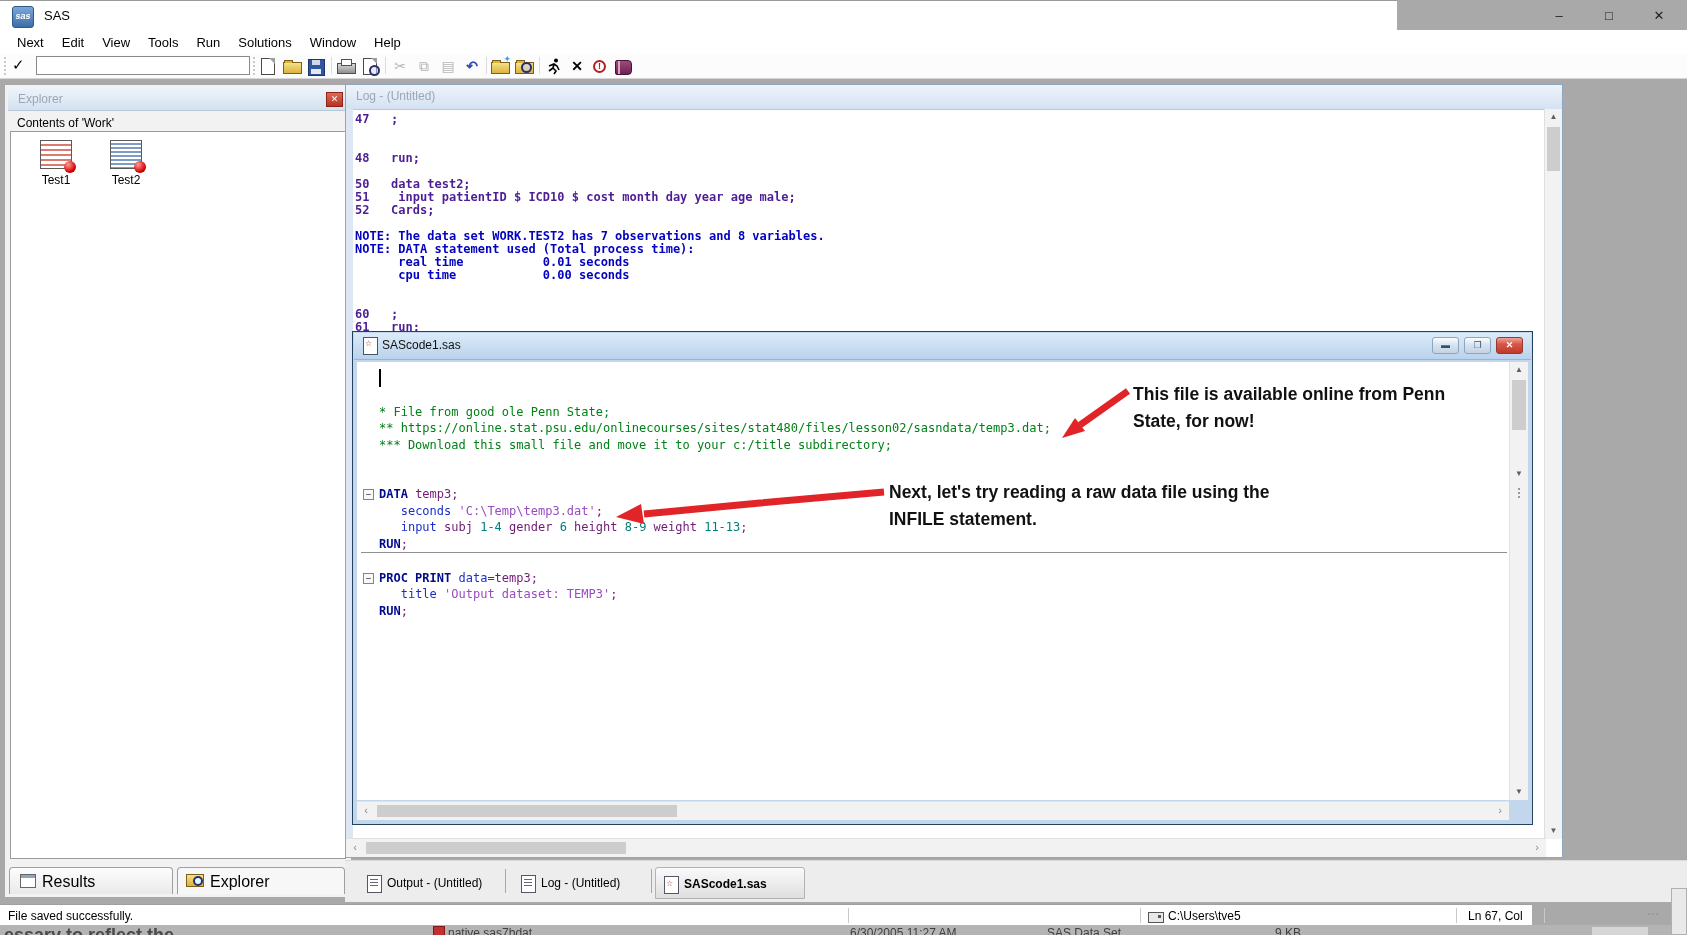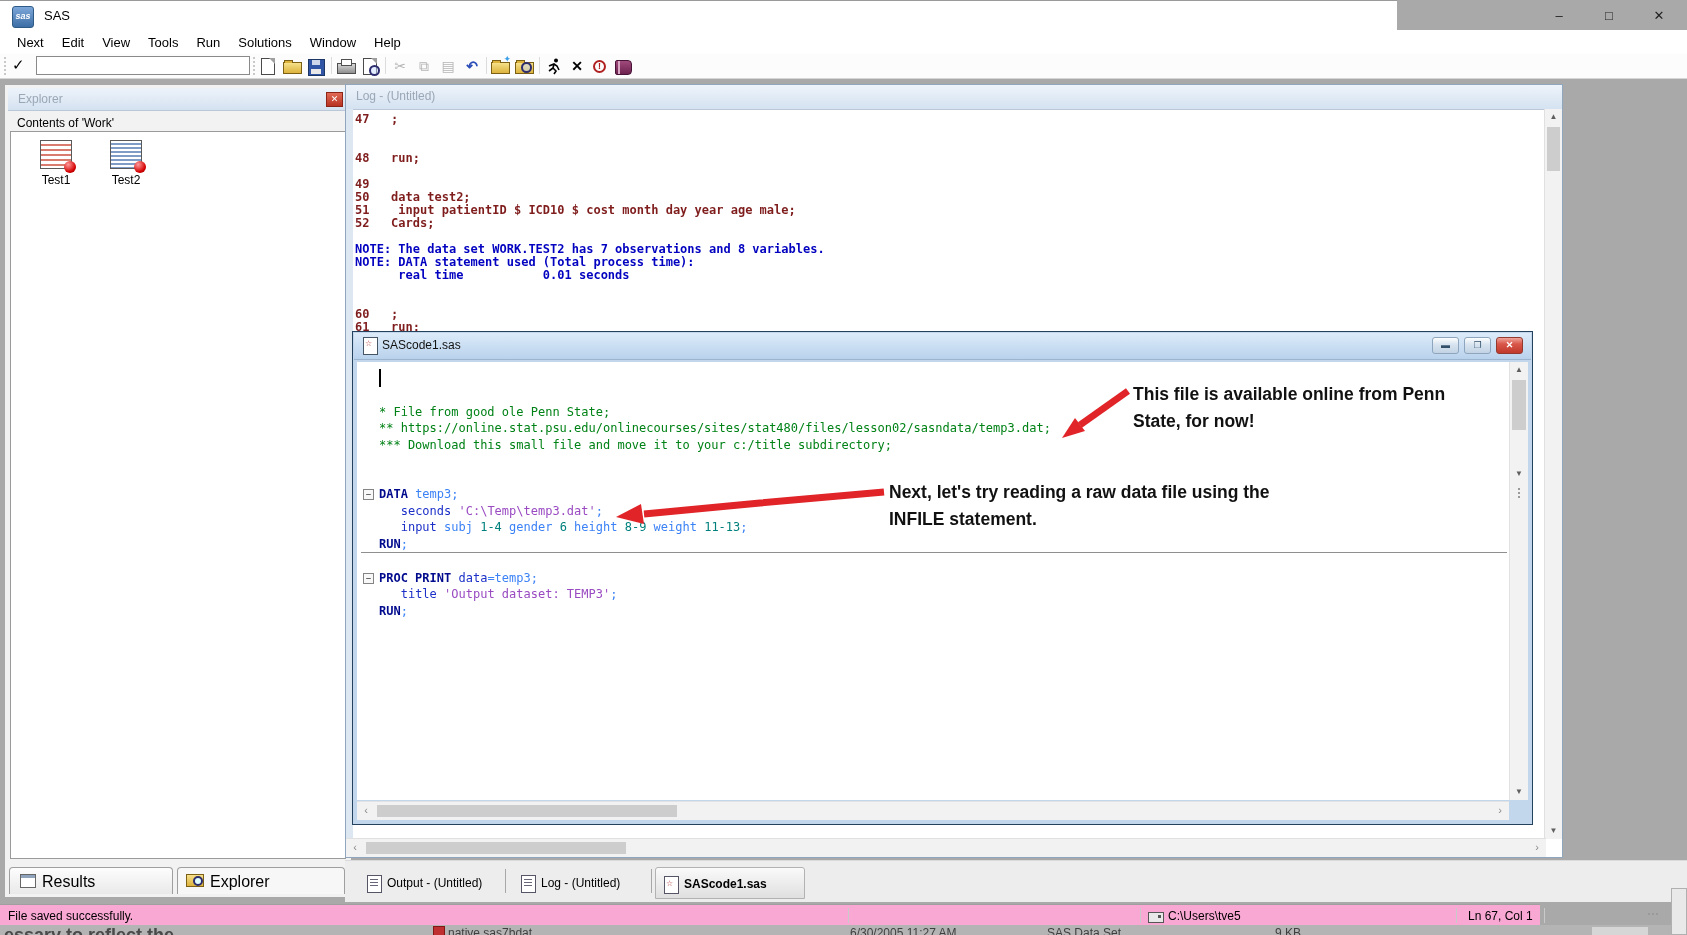--- a/index.html
+++ b/index.html
@@ -64,21 +64,21 @@
   .ti-results:before{content:"";position:absolute;left:0;top:0;width:100%;height:3px;background:#8fa3bd;}
   .ti-expfold{position:absolute;left:8px;top:6px;width:16px;height:11px;background:linear-gradient(#f6e08a,#dcb33c);border:1px solid #7c6016;}
   .ti-expfold:after{content:"";position:absolute;right:0;bottom:0;width:6px;height:6px;border:2px solid #2c2c6e;border-radius:50%;background:#dff;}
 
   
   .logwin{left:345px;top:84px;width:1218px;height:774px;background:#fff;border:1px solid #8fa6bd;box-sizing:border-box;}
   .log-title{left:0;top:0;width:100%;height:24px;}
   .log-margin{left:0;top:24px;width:7px;height:730px;background:#dde7f2;}
   .log-pre{left:9px;top:28px;right:20px;height:330px;font-family:"DejaVu Sans Mono",monospace;font-size:12px;font-weight:bold;line-height:13px;}
   .log-line{white-space:pre;}
-  .src{color:#7f1d1d;} .note{color:#0202c0;}
+  .src{color:#4c1d95;} .note{color:#0202c0;}
   
   .vsb{width:17px;background:#f2f2f2;border-left:1px solid #e0e0e0;}
   .hsb{height:18px;background:#f2f2f2;border-top:1px solid #e0e0e0;}
   .sb-btn{position:absolute;width:17px;height:16px;color:#5f5f5f;font-size:8px;text-align:center;line-height:16px;}
   .sb-hbtn{position:absolute;width:18px;height:18px;color:#8a8a8a;font-size:11px;text-align:center;line-height:17px;}
   .sb-thumb{position:absolute;background:#cdcdcd;}
   .log-vsb{right:0;top:24px;height:730px;}
   .log-hsb{left:0;bottom:0;width:1200px;}
   .grip3{position:absolute;width:2px;height:2px;background:#9a9a9a;box-shadow:0 4px #9a9a9a,0 8px #9a9a9a;}
 
@@ -88,21 +88,21 @@
   .code-title .t{position:absolute;left:28px;top:5px;font-size:12px;color:#111;}
   .i-editor{position:absolute;left:9px;top:4px;width:13px;height:16px;background:#fff;border:1px solid #456;}
   .i-editor:before{content:"☆";position:absolute;left:1px;top:2px;font-size:8px;color:#b03030;line-height:8px;}
   .wbtn{position:absolute;top:4px;width:27px;height:17px;border:1px solid #8ea6bd;border-radius:3px;box-sizing:border-box;
         background:linear-gradient(#fdfefe,#d7e3ef 45%,#c3d3e4);color:#33506b;font-size:9px;text-align:center;line-height:15px;}
   .wbtn.close{background:linear-gradient(#f0a49b,#d9574a 40%,#c0392b);border-color:#93392e;color:#fff;font-weight:bold;}
   .code-content{left:4px;top:30px;width:1152px;height:438px;background:#fff;}
   .code-pre{position:absolute;left:4px;top:6px;right:2px;font-family:"DejaVu Sans Mono",monospace;font-size:12px;line-height:16.5px;}
   .code-line{position:relative;white-space:pre;padding-left:18px;min-height:16.5px;}
   .code-line.divider{border-bottom:1px solid #8f8f8f;}
-  .plain{color:#3b82f6;} .comment{color:#008216;} .step{color:#000a8c;font-weight:bold;}
+  .plain{color:#701a75;} .comment{color:#008216;} .step{color:#000a8c;font-weight:bold;}
   .stmt{color:#1c30c8;} .str{color:#9a4bc2;} .num{color:#00807c;}
   .foldbox{position:absolute;left:2px;top:3px;width:11px;height:11px;border:1px solid #848484;background:#f8f8f8;
            font-size:9px;line-height:9px;text-align:center;color:#333;box-sizing:border-box;}
   .caret{display:inline-block;width:2px;height:18px;background:#000;vertical-align:text-top;}
   .code-vsb{right:4px;top:30px;width:18px;height:438px;background:#f2f2f2;border-left:1px solid #e2e2e2;}
   .code-hsb{left:4px;bottom:4px;width:1152px;height:18px;background:#f2f2f2;border-top:1px solid #e2e2e2;}
 
   
   .ann{position:absolute;font-weight:bold;font-size:17.5px;line-height:27px;color:#111;z-index:30;}
   #arrows{position:absolute;left:0;top:0;width:1687px;height:935px;pointer-events:none;z-index:25;}
@@ -110,21 +110,21 @@
   
   .winbar{left:345px;top:860px;width:1342px;height:42px;background:#ededed;border-top:1px solid #dadada;box-sizing:border-box;}
   .wtab{position:absolute;top:6px;height:32px;font-size:12px;}
   .wtab .lbl{position:absolute;left:28px;top:9px;white-space:nowrap;}
   .wtab-sep{position:absolute;top:8px;height:24px;border-left:1px solid #a8a8a8;}
   .wtab.active{background:linear-gradient(#fafafa,#dfdfdf);border:1px solid #b2b2b2;border-radius:3px 3px 0 0;box-sizing:border-box;}
   .wtab.active .lbl{font-weight:bold;}
   .wt-icon{position:absolute;left:8px;top:8px;width:13px;height:16px;background:#fff;border:1px solid #556;}
   .wt-icon.lines:before{content:"";position:absolute;left:2px;top:3px;width:8px;height:1px;background:#667;box-shadow:0 3px #667,0 6px #667;}
   .wt-icon.star:before{content:"☆";position:absolute;left:1px;top:3px;font-size:8px;color:#b03030;line-height:8px;}
-  .statusbar{left:0;top:904px;width:1532px;height:21px;background:#f9a8d4;border-top:1px solid #9f9f9f;font-size:12px;padding-left:8px;}
+  .statusbar{left:0;top:904px;width:1532px;height:21px;background:#ffffff;border-top:1px solid #9f9f9f;font-size:12px;}
   .sb-div{position:absolute;top:3px;height:15px;border-left:1px solid #c9c9c9;}
   .disk-icon{position:absolute;left:1148px;top:7px;width:14px;height:9px;border:1px solid #555;background:#e8e8e8;}
   .disk-icon:before{content:"";position:absolute;right:2px;top:2px;width:3px;height:3px;background:#555;}
 
   
   .bgstrip{left:0;top:925px;width:1687px;height:10px;background:#b4b4b4;overflow:hidden;}
   .bg-big{position:absolute;left:4px;top:0px;font-size:18px;font-weight:bold;color:#4a4a4a;}
   .bg-small{position:absolute;top:1px;font-size:12px;color:#3f3f3f;}
   .bg-fileicon{position:absolute;left:433px;top:1px;width:10px;height:9px;background:#c03030;border:1px solid #801818;}
   .bg-scroll{left:1671px;top:888px;width:16px;height:47px;background:#e9e9e9;border:1px solid #b0b0b0;z-index:40;box-sizing:border-box;}
@@ -237,28 +237,28 @@
   <div class="abs log-title child-title">
     <span class="t">Log - (Untitled)</span>
   </div>
   <div class="abs log-margin"></div>
   <div class="abs log-pre">
       <div class="log-line"><span class="src">47   ;</span></div>
       <div class="log-line">&nbsp;</div>
       <div class="log-line">&nbsp;</div>
       <div class="log-line"><span class="src">48   run;</span></div>
       <div class="log-line">&nbsp;</div>
-      <div class="log-line"><span class="src">49</span></div>
       <div class="log-line"><span class="src">50   data test2;</span></div>
       <div class="log-line"><span class="src">51    input patientID $ ICD10 $ cost month day year age male;</span></div>
       <div class="log-line"><span class="src">52   Cards;</span></div>
       <div class="log-line">&nbsp;</div>
       <div class="log-line"><span class="note">NOTE: The data set WORK.TEST2 has 7 observations and 8 variables.</span></div>
       <div class="log-line"><span class="note">NOTE: DATA statement used (Total process time):</span></div>
       <div class="log-line"><span class="note">      real time           0.01 seconds</span></div>
+      <div class="log-line"><span class="note">      cpu time            0.00 seconds</span></div>
       <div class="log-line">&nbsp;</div>
       <div class="log-line">&nbsp;</div>
       <div class="log-line"><span class="src">60   ;</span></div>
       <div class="log-line"><span class="src">61   run;</span></div>
     </div>
   <div class="abs vsb log-vsb">
     <span class="sb-btn" style="top:0;">▲</span>
     <span class="sb-thumb" style="left:2px;top:18px;width:13px;height:44px;"></span>
     <span class="sb-btn" style="bottom:0;">▼</span>
   </div>

